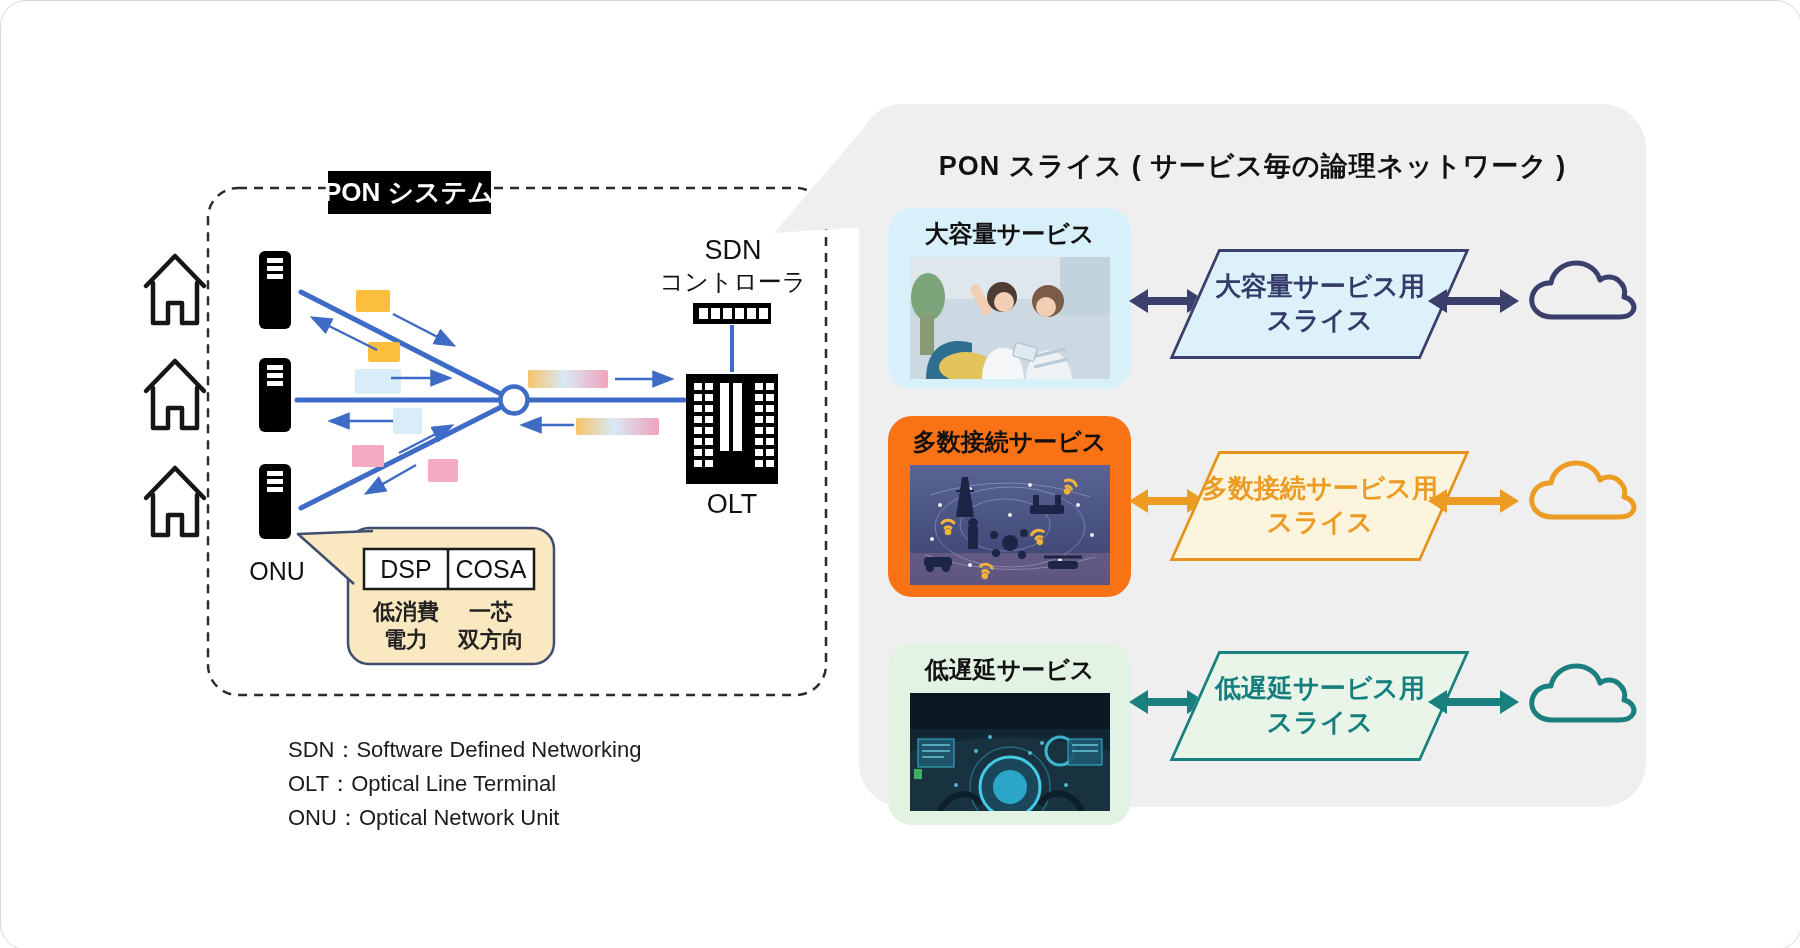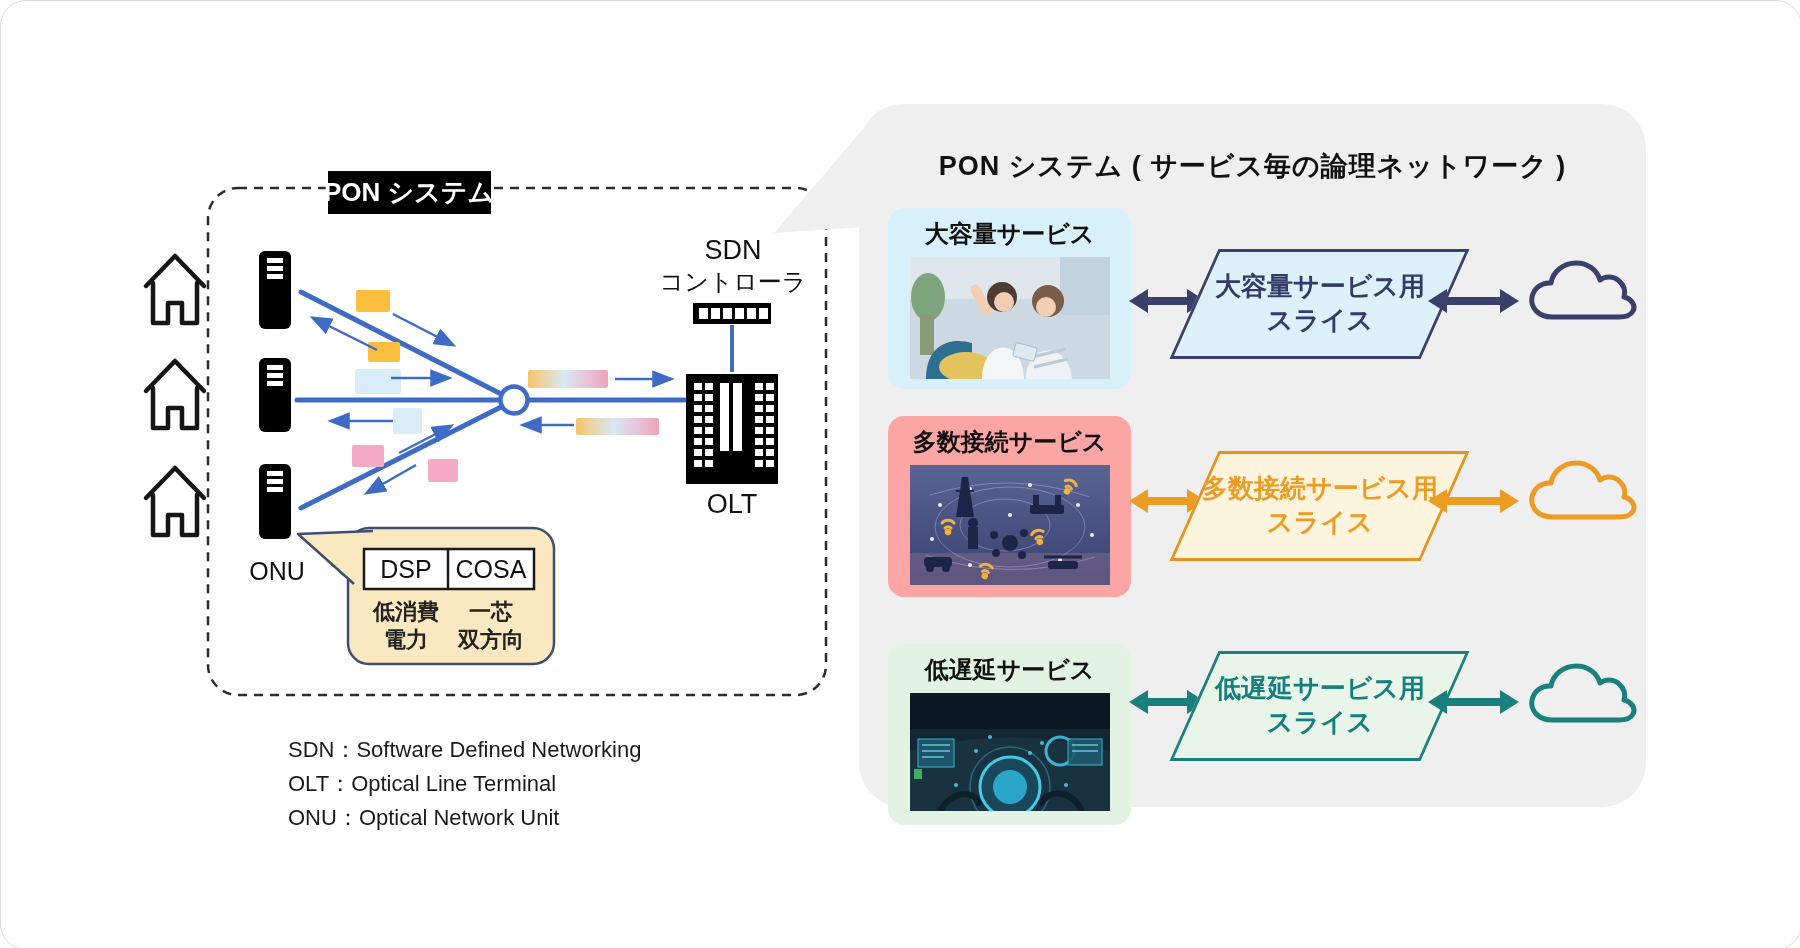--- a/index.html
+++ b/index.html
@@ -5,33 +5,33 @@
   html,body{margin:0;padding:0;background:#ffffff;}
   .shot{position:relative;width:1800px;height:948px;background:#ffffff;border:1px solid #dadada;
         border-radius:26px;overflow:hidden;font-family:"Liberation Sans",sans-serif;}
   svg text{font-family:"Liberation Sans",sans-serif;}
   .left-svg{position:absolute;left:0;top:0;}
   
   .panel{position:absolute;left:858px;top:103px;width:787px;height:703px;background:#f0efef;border-radius:44px;}
   .panel-tail{position:absolute;left:770px;top:126px;}
   .panel-title{position:absolute;left:0;top:44px;width:100%;text-align:center;font-size:27px;
                font-weight:bold;color:#111;letter-spacing:1px;}
-  .card{position:absolute;left:29px;width:243px;height:181px;border-radius:16px;}
+  .card{position:absolute;left:29px;width:243px;height:181px;border-radius:24px;}
   .card-title{text-align:center;margin-top:10px;font-size:24px;font-weight:bold;color:#111;}
   .photo{display:block;margin:7px auto 0 auto;}
   .arrow{position:absolute;}
   .para{position:absolute;left:335px;width:245px;height:104px;transform:skewX(-24deg);
         border:3px solid;display:flex;align-items:center;justify-content:center;}
   .para-text{transform:skewX(24deg);text-align:center;font-weight:bold;font-size:26px;line-height:1.3;}
   .cloud{position:absolute;left:665px;}
   
   .r0 .card{background:#d8f0f9;}  .r0 .para{background:#ddf1fa;border-color:#3a3f6c;}
   .r0 .para-text{color:#353b69;}  .r0 .arrow-line{stroke:#3a3f6c;} .r0 .arrow-head{fill:#3a3f6c;}
   .r0 .cloud-path{stroke:#3a3f6c;}
-  .r1 .card{background:#fca5a5;}  .r1 .para{background:#fcf4dd;border-color:#e5921e;}
+  .r1 .card{background:#f97316;}  .r1 .para{background:#fcf4dd;border-color:#e5921e;}
   .r1 .para-text{color:#ec9b23;}  .r1 .arrow-line{stroke:#ec9b23;} .r1 .arrow-head{fill:#ec9b23;}
   .r1 .cloud-path{stroke:#ec9b23;}
   .r2 .card{background:#e3f3e3;}  .r2 .para{background:#e8f5e8;border-color:#1a807e;}
   .r2 .para-text{color:#157f7d;}  .r2 .arrow-line{stroke:#1a807e;} .r2 .arrow-head{fill:#1a807e;}
   .r2 .cloud-path{stroke:#1a807e;}
   .cloud-path{fill:none;stroke-width:5;stroke-linejoin:round;}
 </style>
 </head>
 <body>
 
@@ -197,21 +197,21 @@
       <text x="287" y="790">OLT：Optical Line Terminal</text>
       <text x="287" y="824">ONU：Optical Network Unit</text>
     </g>
   </svg>
 
   <svg class="panel-tail" width="92" height="110">
     <polygon points="92,2 3,106 92,100" fill="#f0efef"></polygon>
   </svg>
 
   <div class="panel">
-    <div class="panel-title">PON システム ( サービス毎の論理ネットワーク )</div>
+    <div class="panel-title">PON スライス ( サービス毎の論理ネットワーク )</div>
 
     <div class="row r0">
       <div class="card" style="top:104px;">
         <div class="card-title">大容量サービス</div>
         <svg class="photo" width="200" height="122" viewBox="0 0 200 122">
           <rect width="200" height="122" fill="#cdd9e2"></rect>
             <rect width="200" height="42" fill="#dfe7ec"></rect>
           <rect x="150" y="0" width="50" height="58" fill="#c2d3dd"></rect>
           <ellipse cx="18" cy="40" rx="17" ry="24" fill="#7ca57c"></ellipse>
             <rect x="10" y="58" width="14" height="40" fill="#8a9a77"></rect>

